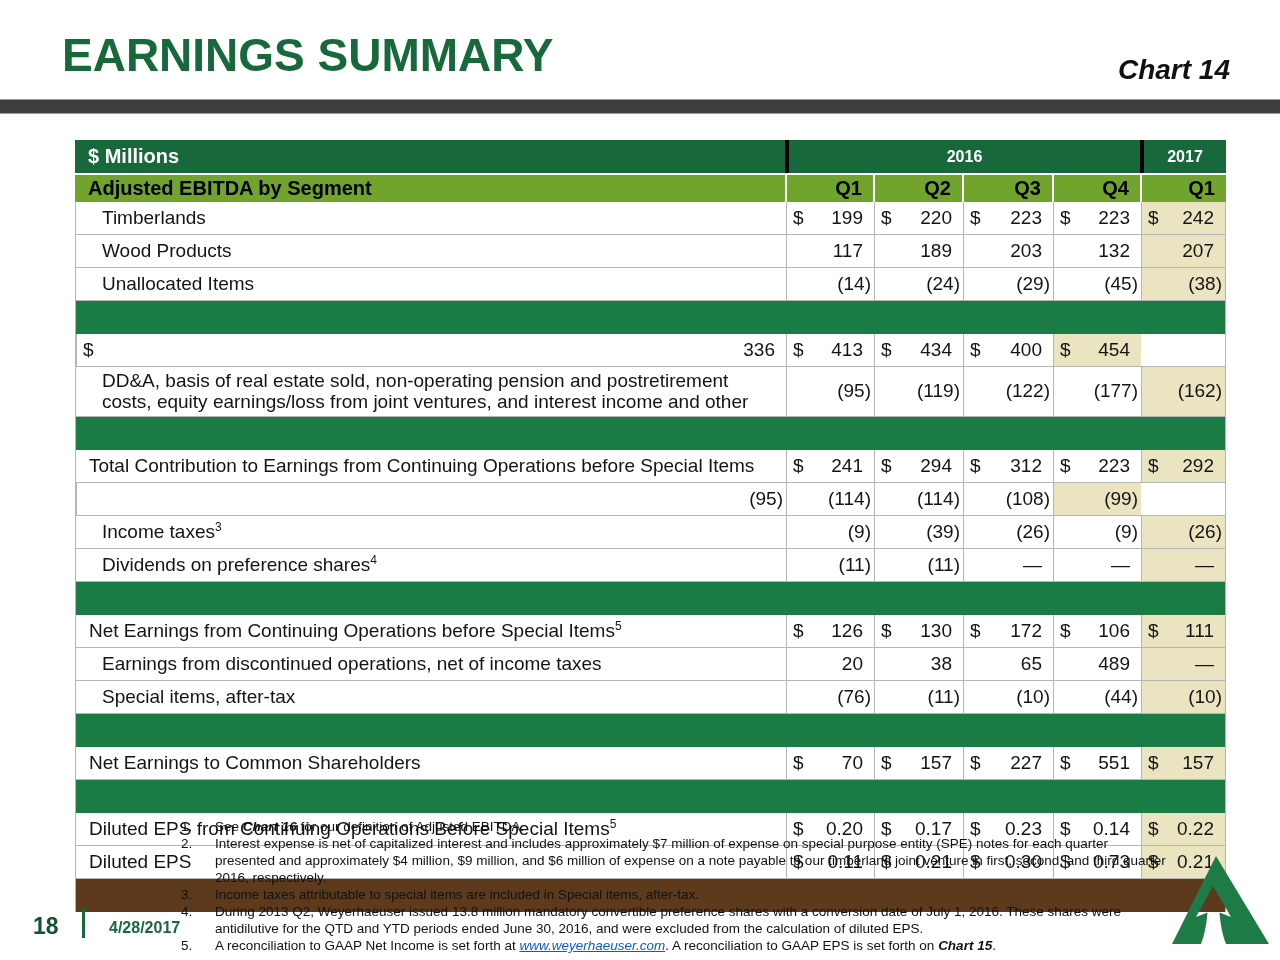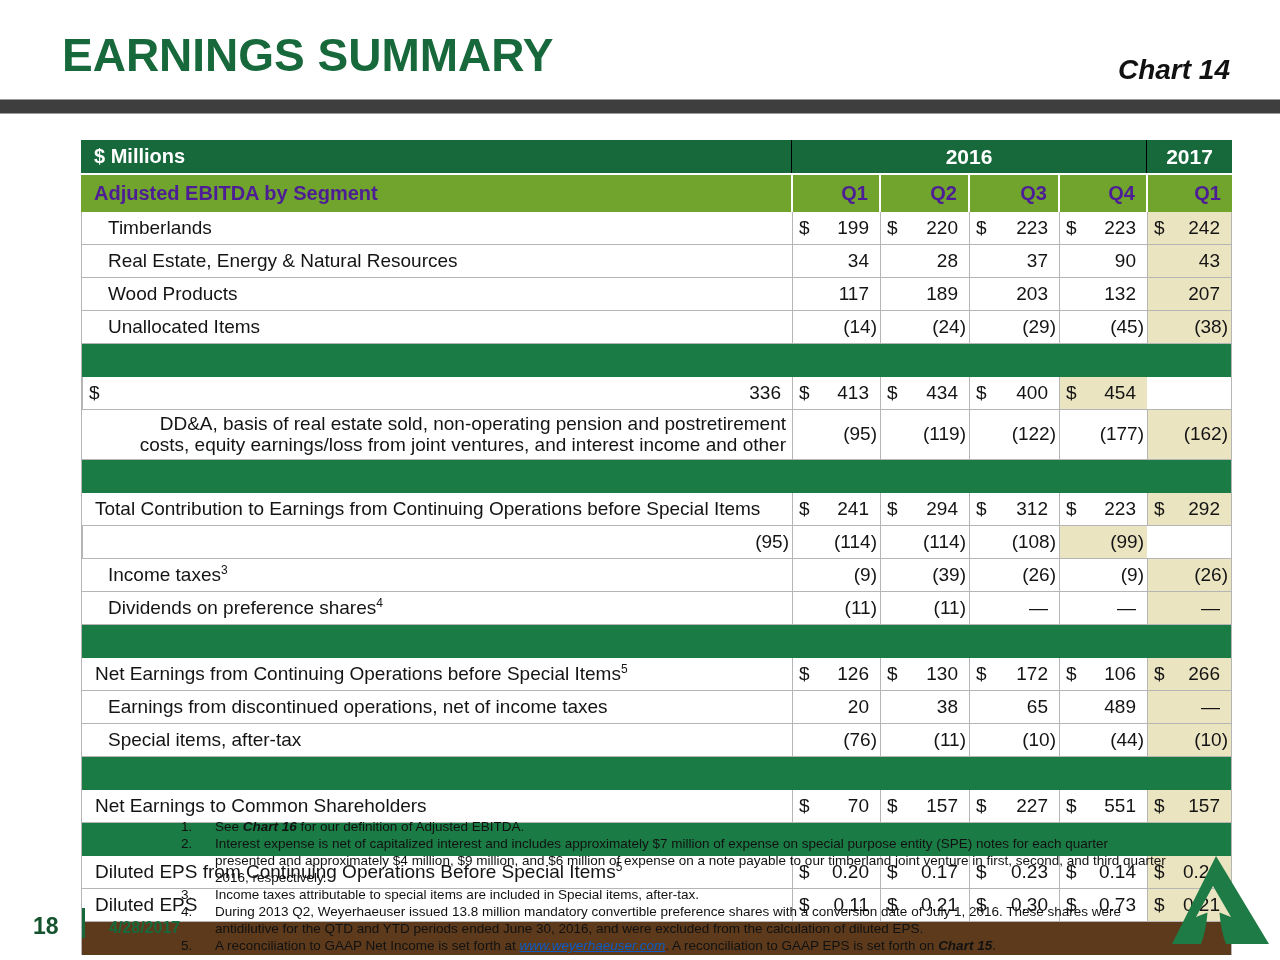--- a/index.html
+++ b/index.html
@@ -9,38 +9,38 @@
 
   
   .title { position:absolute; left:62px; top:28px; font-size:46px; font-weight:700;
     color:#17693C; letter-spacing:0px; }
   .chart-ref { position:absolute; right:50px; top:54px; font-size:28px; font-weight:700;
     font-style:italic; color:#111; }
   .top-bar { position:absolute; left:0; top:99px; width:1280px; height:15px;
     background:#3E3E3E; border-top:1px solid #9a9a9a; border-bottom:1px solid #9a9a9a; }
 
   
-  .tbl { position:absolute; left:81px; top:140px; width:1151px; font-size:19px; color:#141414; }
+  .tbl { position:absolute; left:75px; top:140px; width:1151px; font-size:19px; color:#141414; }
   .grid6 { display:grid; grid-template-columns:710px 88px 89px 90px 88px 1fr; }
   .hgrid { display:grid; grid-template-columns:710px 355px 1fr; }
 
   .hrow1 { background:#17693C; color:#fff; font-weight:700; height:33px; margin-bottom:2px; }
   .hrow1 .hcell { display:flex; align-items:center; }
   .hrow1 .hlabel { padding-left:13px; font-size:20px; }
-  .hrow1 .hyear { justify-content:center; font-size:21px; border-left:1px solid #000000; }
-
-  .hrow2 { background:#70A42D; color:#4c1d95; font-weight:700; height:37px; }
+  .hrow1 .hyear { justify-content:center; font-size:16px; border-left:4px solid #000000; }
+
+  .hrow2 { background:#70A42D; color:#000000; font-weight:700; height:27px; }
   .hrow2 .hcell { display:flex; align-items:center; }
   .hrow2 .hseg { padding-left:13px; font-size:20px; }
   .hrow2 .hq { justify-content:flex-end; padding-right:11px; font-size:20px; border-left:2px solid #fff; }
 
   .tbody { border-left:1px solid #b5b5b5; border-right:1px solid #b5b5b5; }
   .trow { min-height:33px; border-bottom:1px solid #b5b5b5; }
   .lcell { display:flex; align-items:center; padding:3px 6px 3px 13px; line-height:1.12; }
-  .lcell.indent { padding-left:26px;text-align:right; }
+  .lcell.indent { padding-left:26px; }
   sup { font-size:12px; line-height:0; }
   .vcell { display:flex; align-items:center; justify-content:flex-end;
     padding:3px 11px 3px 0; border-left:1px solid #b5b5b5; position:relative; }
   .vcell .dollar { position:absolute; left:6px; }
   .vcell.last { background:#EBE4C1; }
   .num.paren { margin-right:-8px; }
 
   .divider-green { height:5px; background:#1B7B45; border-bottom:none; }
   .divider-brown { height:7px; background:#5C3A1B; border-bottom:none; }
 
@@ -103,40 +103,20 @@
             <span class="dollar">$</span>
             <span class="num">223</span>
           </div>
           <div class="vcell last">
             <span class="dollar">$</span>
             <span class="num">242</span>
           </div>
         </div>
         <div class="trow grid6">
           <div class="lcell indent">
-            <span>Real Estate, Energy &amp; Natural Resources</span>
-          </div>
-          <div class="vcell">
-            <span class="num">34</span>
-          </div>
-          <div class="vcell">
-            <span class="num">28</span>
-          </div>
-          <div class="vcell">
-            <span class="num">37</span>
-          </div>
-          <div class="vcell">
-            <span class="num">90</span>
-          </div>
-          <div class="vcell last">
-            <span class="num">43</span>
-          </div>
-        </div>
-        <div class="trow grid6">
-          <div class="lcell indent">
             <span>Wood Products</span>
           </div>
           <div class="vcell">
             <span class="num">117</span>
           </div>
           <div class="vcell">
             <span class="num">189</span>
           </div>
           <div class="vcell">
             <span class="num">203</span>
@@ -310,21 +290,21 @@
           <div class="vcell">
             <span class="dollar">$</span>
             <span class="num">172</span>
           </div>
           <div class="vcell">
             <span class="dollar">$</span>
             <span class="num">106</span>
           </div>
           <div class="vcell last">
             <span class="dollar">$</span>
-            <span class="num">266</span>
+            <span class="num">111</span>
           </div>
         </div>
         <div class="trow grid6">
           <div class="lcell indent">
             <span>Earnings from discontinued operations, net of income taxes</span>
           </div>
           <div class="vcell">
             <span class="num">20</span>
           </div>
           <div class="vcell">

